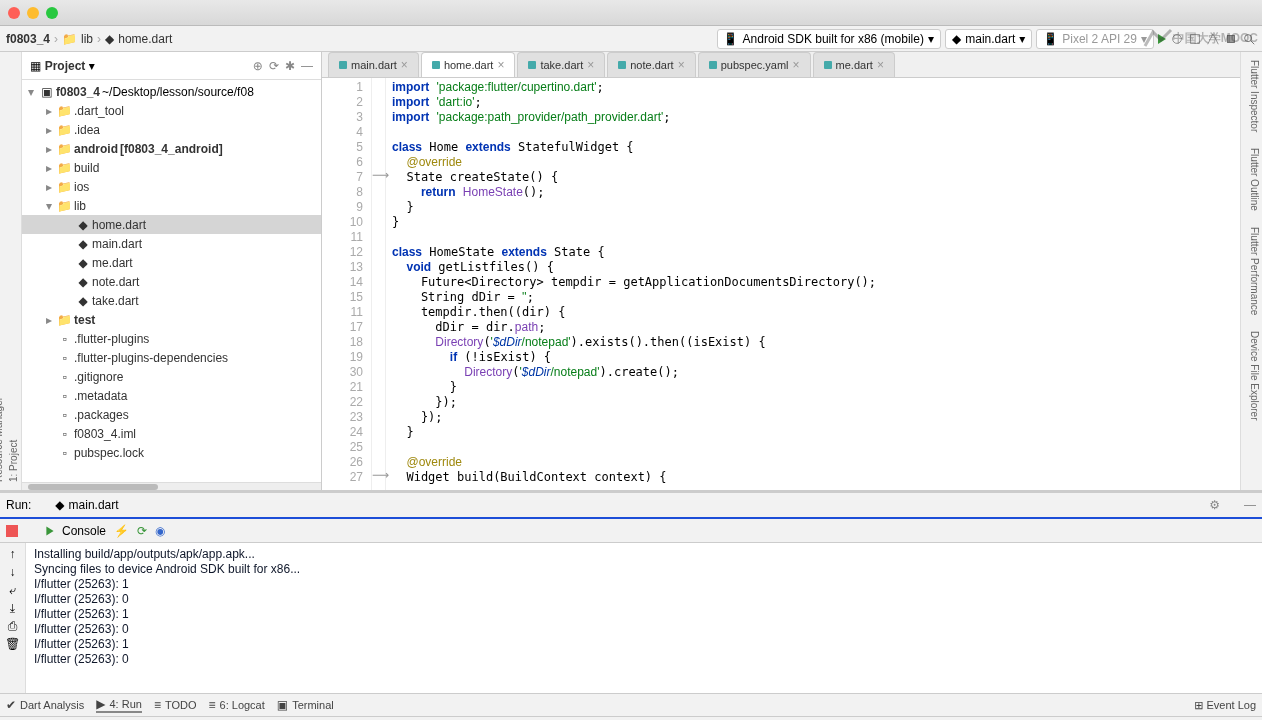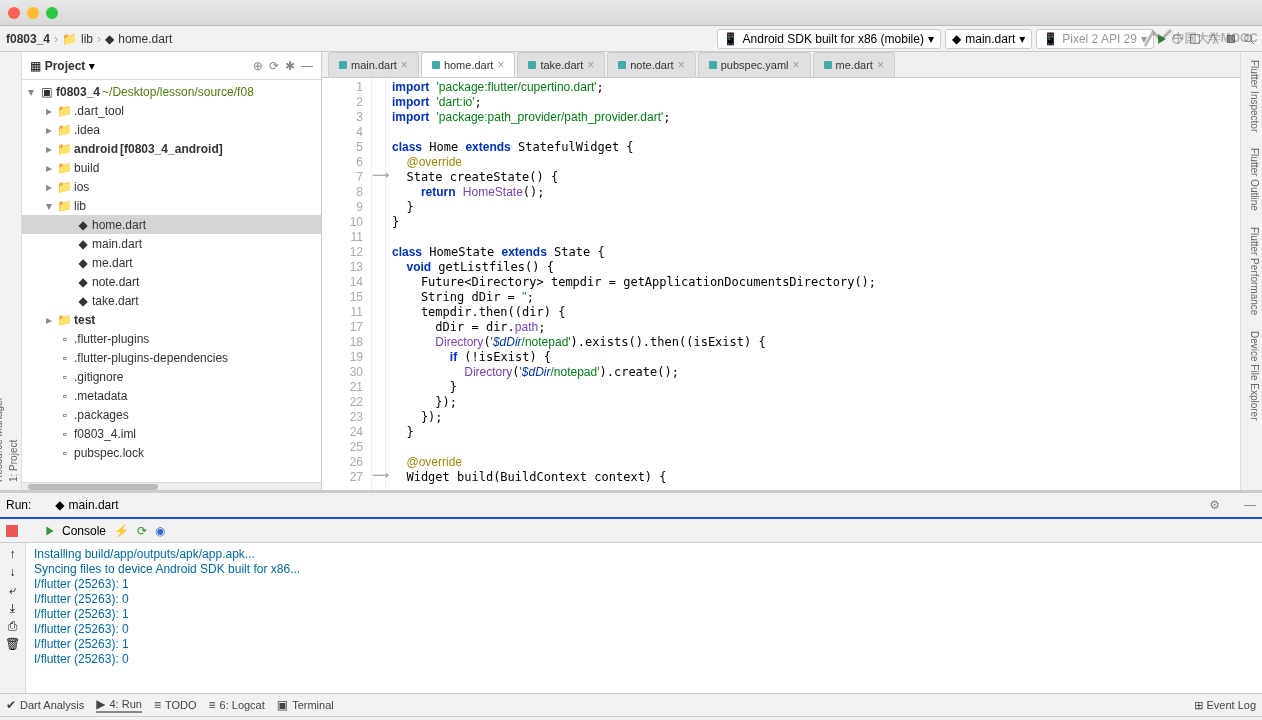--- a/index.html
+++ b/index.html
@@ -32,21 +32,21 @@
 .sidebar { width: 300px; background: #fff; border-right: 1px solid #ccc; display: flex; flex-direction: column; overflow: hidden; }
 .sidebar-header { height: 28px; display: flex; align-items: center; padding: 0 8px; border-bottom: 1px solid #ddd; gap: 6px; }
 .sidebar-header .proj-label { font-weight: bold; color: #333; }
 .sidebar-header .icons { margin-left: auto; display: flex; gap: 6px; color: #888; }
 .tree { flex: 1; padding-top: 2px; overflow: hidden; font-family: Menlo, monospace; }
 .tree-row { display: flex; align-items: center; height: 19px; padding-left: 6px; gap: 2px; color: #333; white-space: nowrap; }
 .tree-row.selected { background: #d5d5d5; }
 .tree-row .arrow { width: 10px; color: #888; }
 .tree-row .ficon { width: 14px; display: inline-flex; justify-content: center; }
 .tree-row .bold { font-weight: bold; }
-.tree-row .faded { color: #4d7c0f; }
+.tree-row .faded { color: #000000; }
 .tree-scroll { height: 8px; background: #eee; border-top: 1px solid #ddd; }
 .tree-scroll .thumb { height: 6px; width: 130px; background: #bbb; border-radius: 3px; margin: 1px 0 0 6px; }
 
 
 .editor { flex: 1; display: flex; flex-direction: column; background: #fff; }
 .tabs { height: 26px; display: flex; align-items: flex-end; border-bottom: 1px solid #ccc; background: #f0f0f0; padding-left: 6px; gap: 2px; }
 .tab { padding: 5px 10px; background: #e0e0e0; border: 1px solid #ccc; border-bottom: none; border-radius: 4px 4px 0 0; display: flex; align-items: center; gap: 4px; font-size: 11px; color: #333; cursor: pointer; }
 .tab.active { background: #fff; }
 .tab .dart-ic { width: 8px; height: 8px; background: #4aa; border-radius: 1px; }
 .code-wrap { flex: 1; display: flex; overflow: hidden; }
@@ -62,21 +62,21 @@
 .ann { color: #9e880d; }
 
 
 .run-panel { height: 203px; border-top: 3px solid #ccc; background: #f2f2f2; display: flex; flex-direction: column; }
 .run-header { height: 26px; display: flex; align-items: center; padding: 0 6px; gap: 24px; border-bottom: 2px solid #1d4ed8; }
 .run-header .config { display: flex; align-items: center; gap: 4px; }
 .run-subtabs { height: 24px; display: flex; align-items: center; padding: 0 6px; gap: 8px; border-bottom: 1px solid #ccc; }
 .run-body { flex: 1; display: flex; }
 .run-left-icons { width: 26px; border-right: 1px solid #ddd; display: flex; flex-direction: column; align-items: center; padding-top: 4px; gap: 4px; }
 .console { flex: 1; font-family: Menlo, monospace; font-size: 12px; padding: 4px 8px; background: #fff; line-height: 15px; }
-.console-line { white-space: pre; color: #0369a1; }
+.console-line { white-space: pre; color: #0f172a; }
 
 
 .bottom-tabs { height: 23px; display: flex; align-items: center; padding: 0 6px; gap: 12px; border-top: 1px solid #ccc; background: #f2f2f2; }
 .bottom-tabs .btab { display: flex; align-items: center; gap: 4px; color: #444; font-size: 11px; cursor: pointer; }
 .bottom-tabs .btab.active { border-bottom: 2px solid #888; }
 
 
 .statusbar { height: 22px; display: flex; align-items: center; padding: 0 8px; border-top: 1px solid #ccc; background: #f2f2f2; font-size: 11px; color: #555; }
 
 .ic { width: 14px; height: 14px; fill: #666; stroke: #666; }

